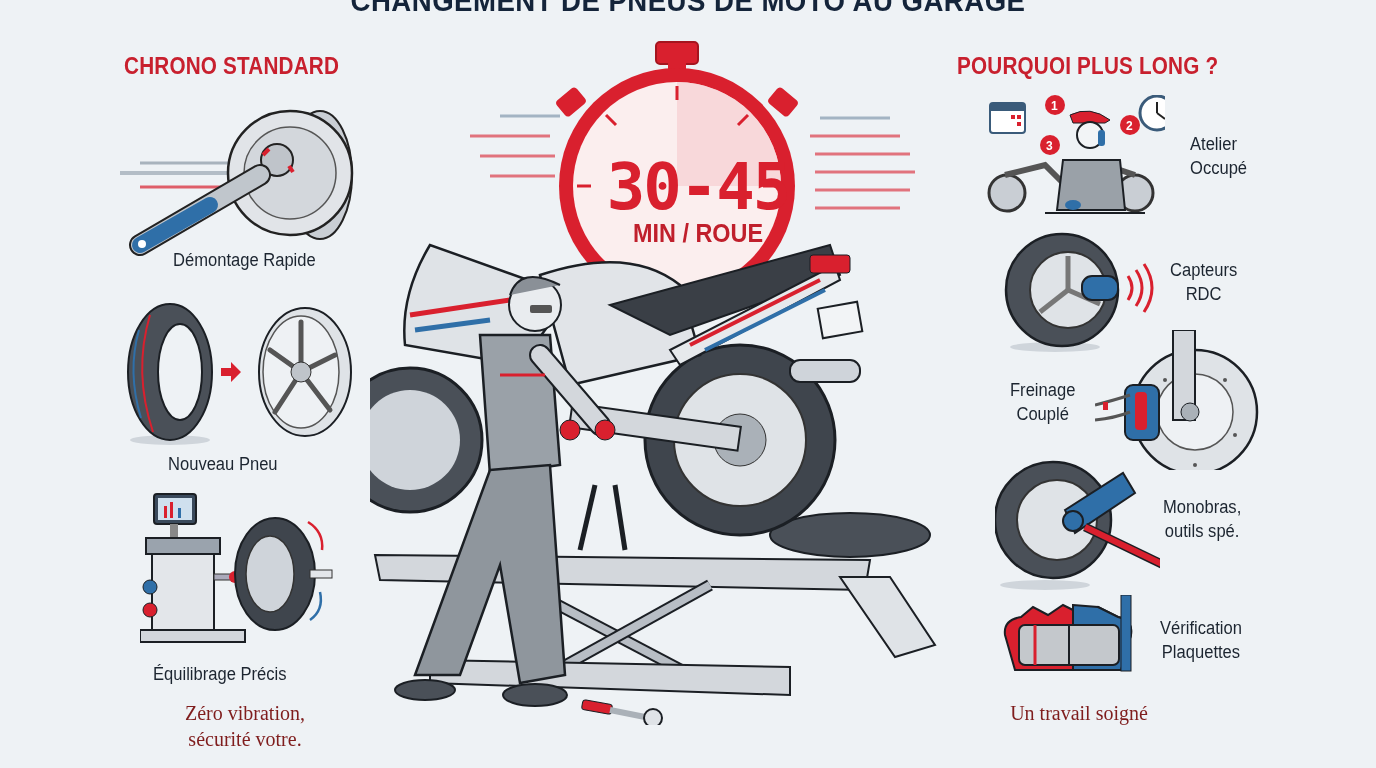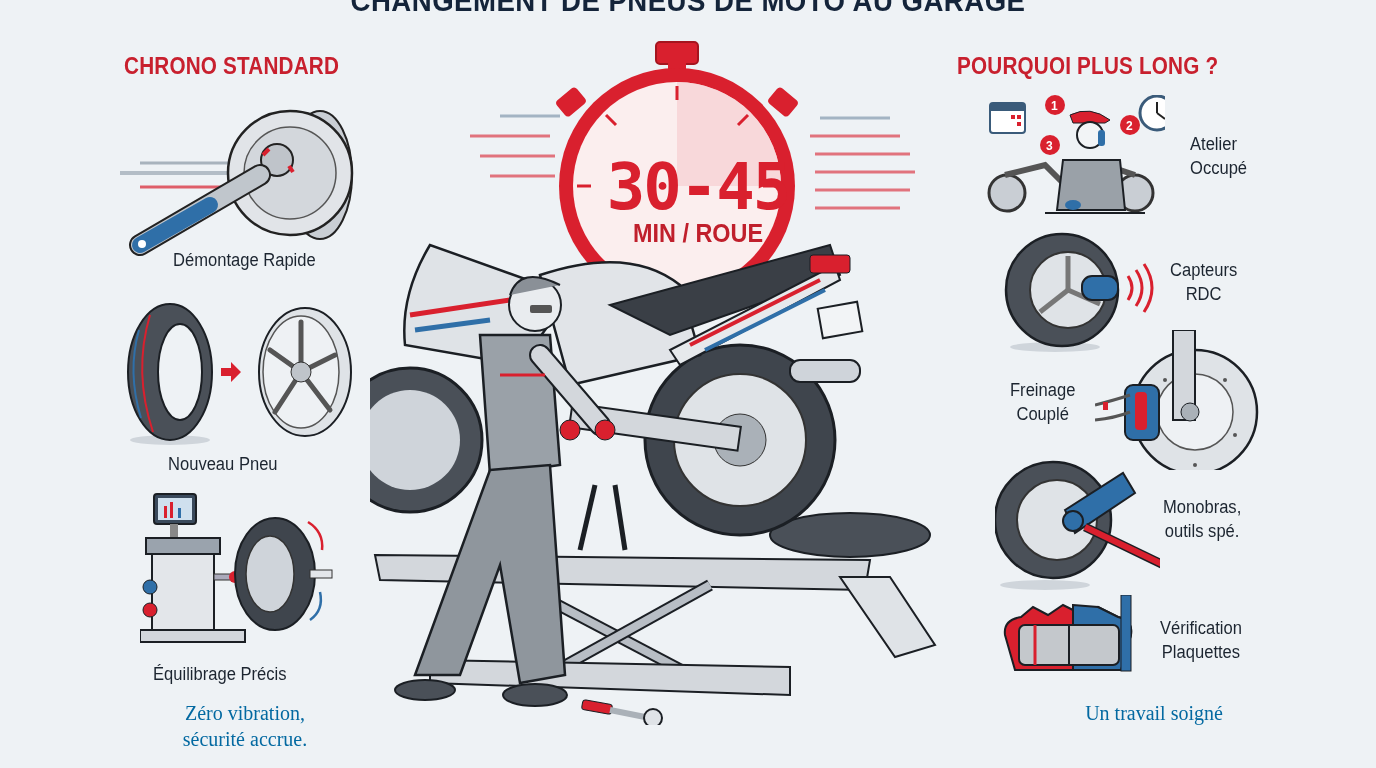--- a/index.html
+++ b/index.html
@@ -20,21 +20,21 @@
   .section-head {
     position: absolute; font-weight: bold; font-size: 23px;
     color: #c8202e; letter-spacing: 0.2px; transform: scaleX(0.9); transform-origin: left;
   }
   .label {
     position: absolute; font-size: 18px; color: #1c2530; line-height: 24px;
     transform: scaleX(0.92); transform-origin: left;
   }
   .tagline {
     position: absolute; font-family: "Liberation Serif", serif; font-size: 20px;
-    color: #0369a1; text-align: center; line-height: 26px;
+    color: #7f1d1d; text-align: center; line-height: 26px;
   }
   .ill { position: absolute; }
   .timer-text {
     position: absolute; left: 568px; top: 150px; width: 260px; text-align: center;
     font-family: "DejaVu Sans Mono", monospace; font-weight: bold; font-size: 64px; color: #d9202e;
     letter-spacing: -2px;
   }
   .timer-unit {
     position: absolute; left: 568px; top: 218px; width: 260px; text-align: center;
     font-weight: bold; font-size: 26px; color: #c01f2c; transform: scaleX(0.9);
@@ -99,21 +99,21 @@
   <circle cx="95" cy="85" r="6" fill="#d9202e"></circle>
   <ellipse cx="135" cy="82" rx="40" ry="56" fill="#3f454d" stroke="#1b1f24" stroke-width="2"></ellipse>
   <ellipse cx="130" cy="82" rx="24" ry="38" fill="#cfd4da" stroke="#333" stroke-width="1.5"></ellipse>
   <rect x="170" y="78" width="22" height="8" fill="#e3e6ea" stroke="#333"></rect>
   <path d="M168,30 Q184,40 182,58" stroke="#d9202e" stroke-width="2.5" fill="none"></path>
   <path d="M180,100 Q184,118 170,128" stroke="#2f6fa8" stroke-width="2.5" fill="none"></path>
 </svg>
 <div class="label" style="left:153px; top:662px;">Équilibrage Précis</div>
 <div class="tagline" style="left:140px; top:700px; width:210px;">
   <div>Zéro vibration,</div>
-  <div>sécurité accrue.</div>
+  <div>sécurité votre.</div>
 </div>
 
 <svg class="ill" style="left:470px; top:36px;" width="450" height="250">
   <g stroke="#d9202e" stroke-width="3" opacity="0.6">
     <line x1="0" y1="100" x2="80" y2="100"></line>
       <line x1="10" y1="120" x2="85" y2="120"></line>
       <line x1="20" y1="140" x2="85" y2="140"></line>
     <line x1="340" y1="100" x2="430" y2="100"></line>
       <line x1="345" y1="118" x2="440" y2="118"></line>
       <line x1="345" y1="136" x2="445" y2="136"></line>
@@ -298,15 +298,15 @@
   <rect x="16" y="30" width="100" height="40" rx="6" fill="#c4c8cc" stroke="#1b1f24" stroke-width="2"></rect>
   <line x1="66" y1="30" x2="66" y2="70" stroke="#1b1f24" stroke-width="2"></line>
   <line x1="32" y1="30" x2="32" y2="70" stroke="#d9202e" stroke-width="3"></line>
   <rect x="118" y="0" width="10" height="76" fill="#2f6fa8" stroke="#1b1f24"></rect>
 </svg>
 <div class="label" style="left:1160px; top:616px; text-align:center;">
   <div>Vérification</div>
   <div>Plaquettes</div>
 </div>
 
-<div class="tagline" style="left:1029px; top:700px; width:250px;">
+<div class="tagline" style="left:954px; top:700px; width:250px;">
   <div>Un travail soigné</div>
 </div>
 
 </body></html>

